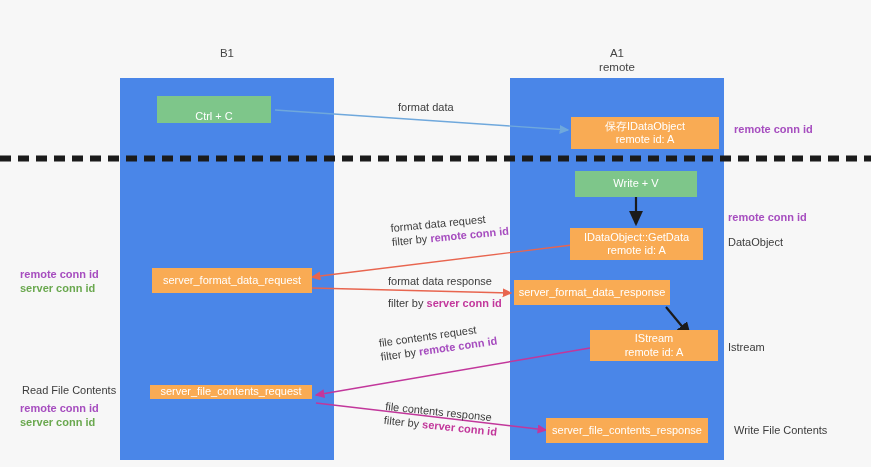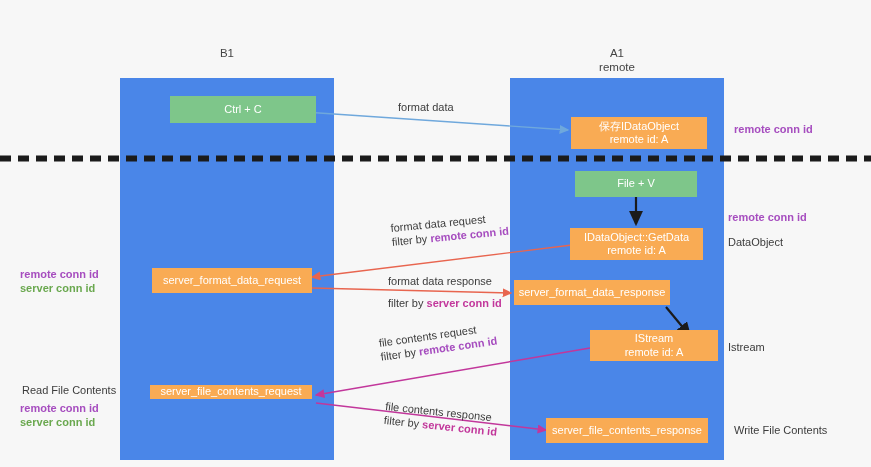--- a/index.html
+++ b/index.html
@@ -137,31 +137,31 @@
 
     <path d="M590,348 L316,395" stroke="#c2379b" stroke-width="1.4" fill="none" marker-end="url(#ah-magenta)"></path>
 
     <path d="M316,403 L546,430" stroke="#c2379b" stroke-width="1.4" fill="none" marker-end="url(#ah-magenta)"></path>
   </svg>
 
   <svg id="divider" viewBox="0 0 871 7">
     <line x1="0" y1="3.5" x2="871" y2="3.5" stroke="#1b1b1b" stroke-width="6" stroke-dasharray="11 7"></line>
   </svg>
 
-  <div class="node green" style="left:170px;top:96px;width:146px;height:27px;">
+  <div class="node green" style="left:157px;top:96px;width:114px;height:27px;justify-content:flex-end;">
     <span>Ctrl + C</span>
   </div>
 
-  <div class="node orange" style="left:571px;top:117px;width:136px;height:32px;">
+  <div class="node orange" style="left:571px;top:117px;width:148px;height:32px;">
     <span>保存IDataObject</span>
     <span>remote id: A</span>
   </div>
 
   <div class="node green" style="left:575px;top:171px;width:122px;height:26px;">
-    <span>File + V</span>
+    <span>Write + V</span>
   </div>
 
   <div class="node orange" style="left:570px;top:228px;width:133px;height:32px;">
     <span>IDataObject::GetData</span>
     <span>remote id: A</span>
   </div>
 
   <div class="node orange" style="left:152px;top:268px;width:160px;height:25px;">
     <span>server_format_data_request</span>
   </div>

